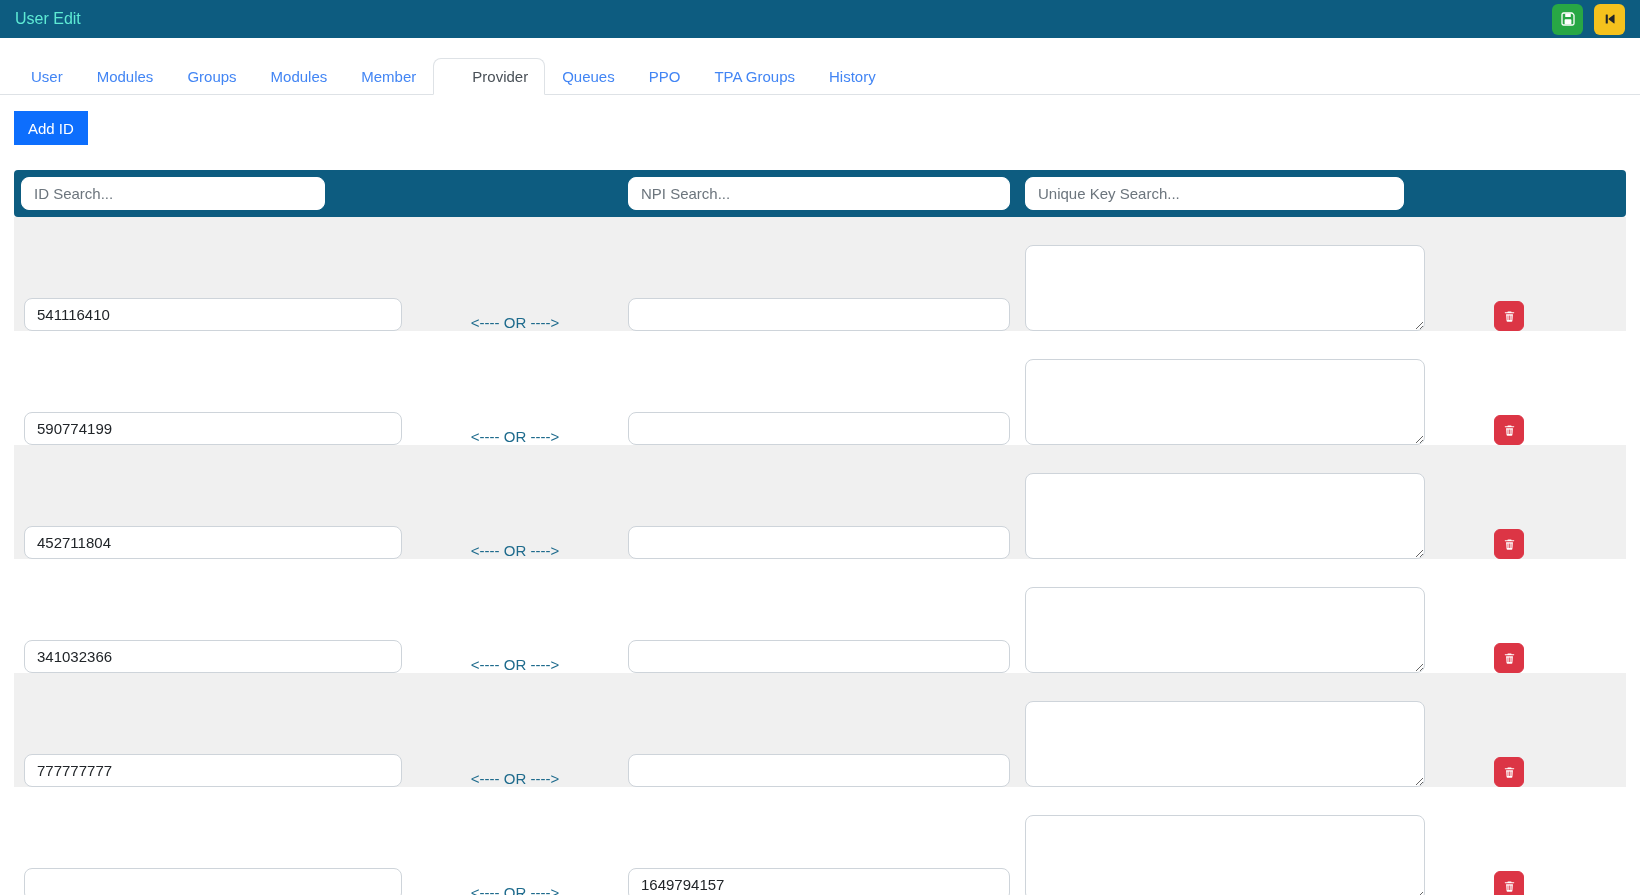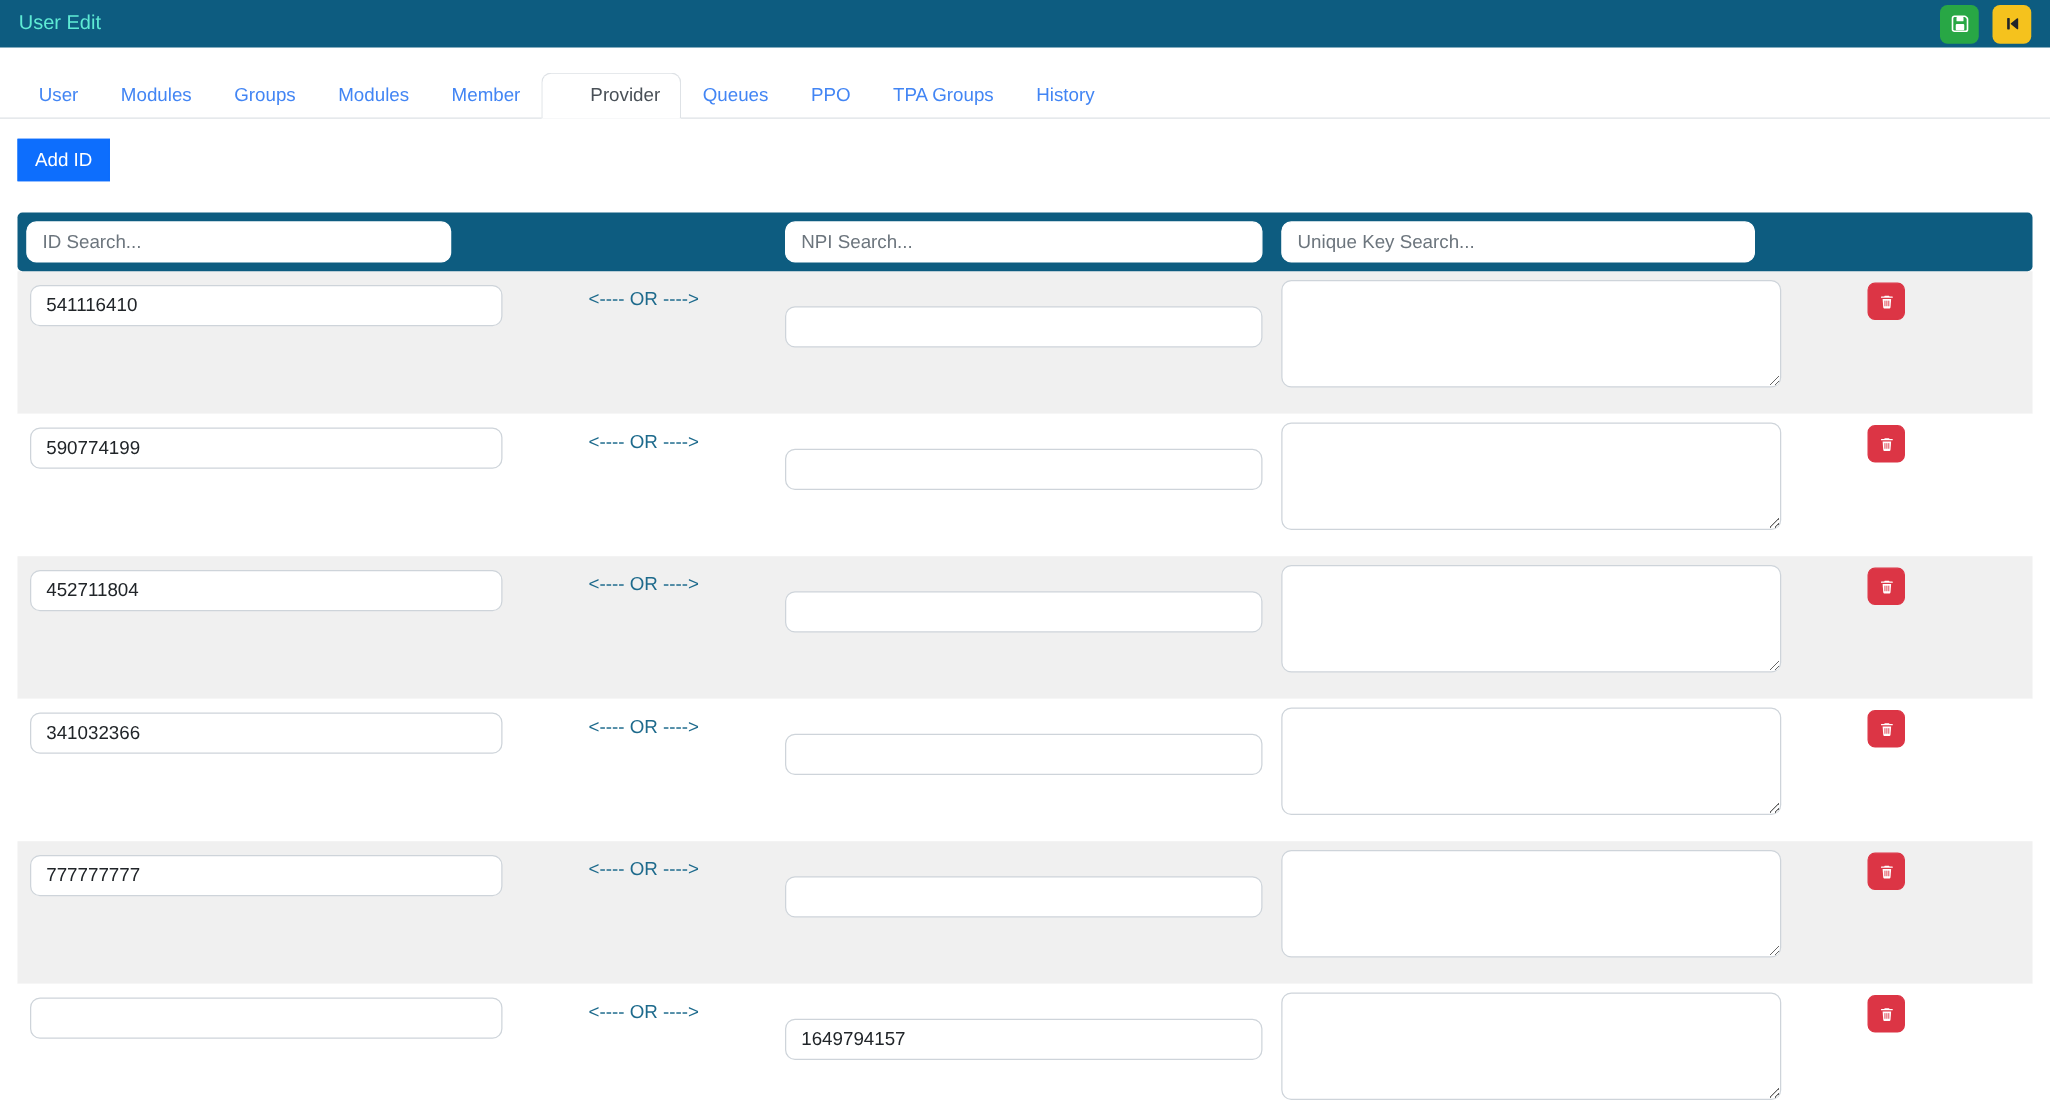--- a/index.html
+++ b/index.html
@@ -87,21 +87,21 @@
     border: 1px solid #ffffff;
     border-radius: 8px;
     padding: 0 12px;
     font-size: 15px;
     font-family: inherit;
     color: #212529;
     outline: none;
     background: #ffffff;
   }
   .search-input::placeholder { color: #6c757d; }
-  .si-id  { left: 7px;    width: 340px; }
+  .si-id  { left: 7px;    width: 304px; }
   .si-npi { left: 614px;  width: 382px; }
   .si-key { left: 1011px; width: 379px; }
 
   
   .col-headers {
     display: flex;
     align-items: center;
     height: 34px;
     margin: 9px 14px 0;
     font-weight: 700;
@@ -109,21 +109,21 @@
     color: #212529;
   }
   .h-id { width: 378px; margin-left: 10px; }
   .h-or-spacer { width: 226px; }
   .h-npi { width: 382px; }
   .h-key { margin-left: 15px; }
 
   
   .row {
     display: flex;
-    align-items: flex-start;
+    align-items: flex-end;
     height: 114px;
     margin: 0 14px;
     background: #ffffff;
   }
   .row.striped { background: #f0f0f0; }
   .cell-input {
     height: 33px;
     border: 1px solid #ced4da;
     border-radius: 8px;
     padding: 0 12px;

